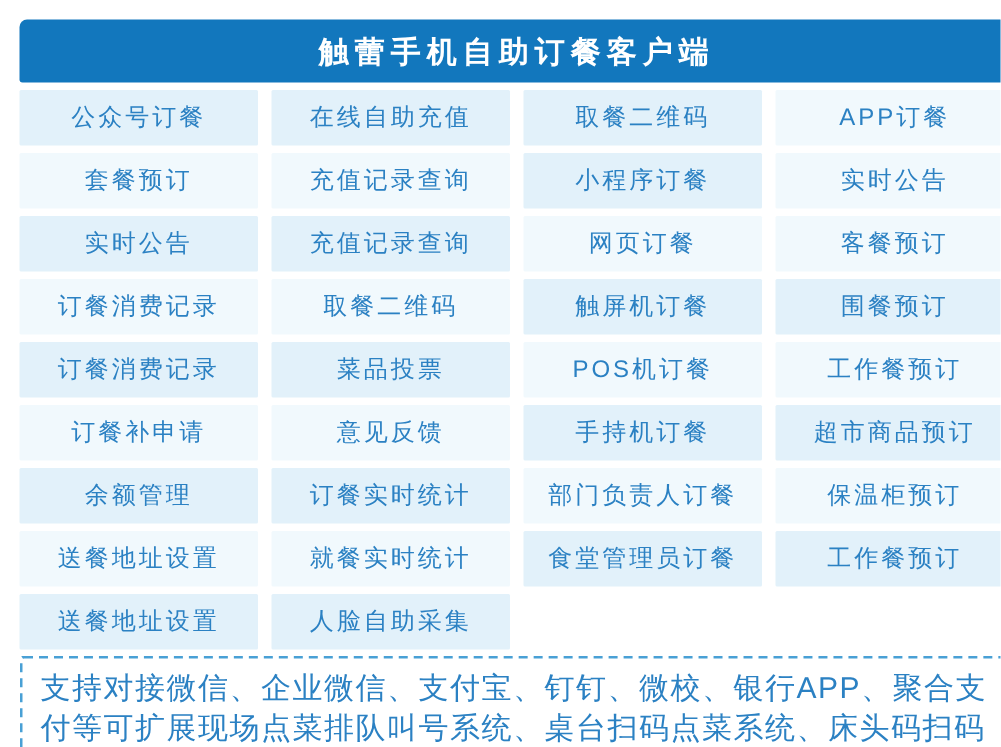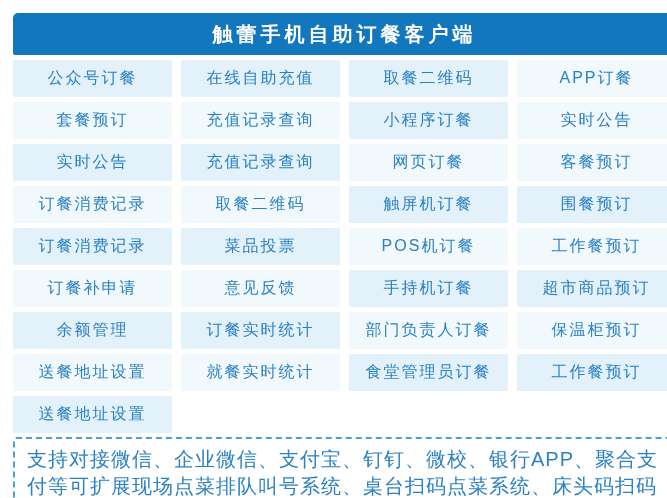--- a/index.html
+++ b/index.html
@@ -101,18 +101,19 @@
       <div class="feature-cell row-a">超市商品预订</div>
       <div class="feature-cell row-a">余额管理</div>
       <div class="feature-cell row-a">订餐实时统计</div>
       <div class="feature-cell row-b">部门负责人订餐</div>
       <div class="feature-cell row-b">保温柜预订</div>
       <div class="feature-cell row-b">送餐地址设置</div>
       <div class="feature-cell row-b">就餐实时统计</div>
       <div class="feature-cell row-a">食堂管理员订餐</div>
       <div class="feature-cell row-a">工作餐预订</div>
       <div class="feature-cell row-a">送餐地址设置</div>
+      <div class="feature-cell row-a">人脸自助采集</div>
     </div>
 
   <div class="footer-note-box">
     <span class="footer-note">支持对接微信、企业微信、支付宝、钉钉、微校、银行APP、聚合支付等可扩展现场点菜排队叫号系统、桌台扫码点菜系统、床头码扫码点菜系统</span>
   </div>
 </div>
 
 </body></html>

